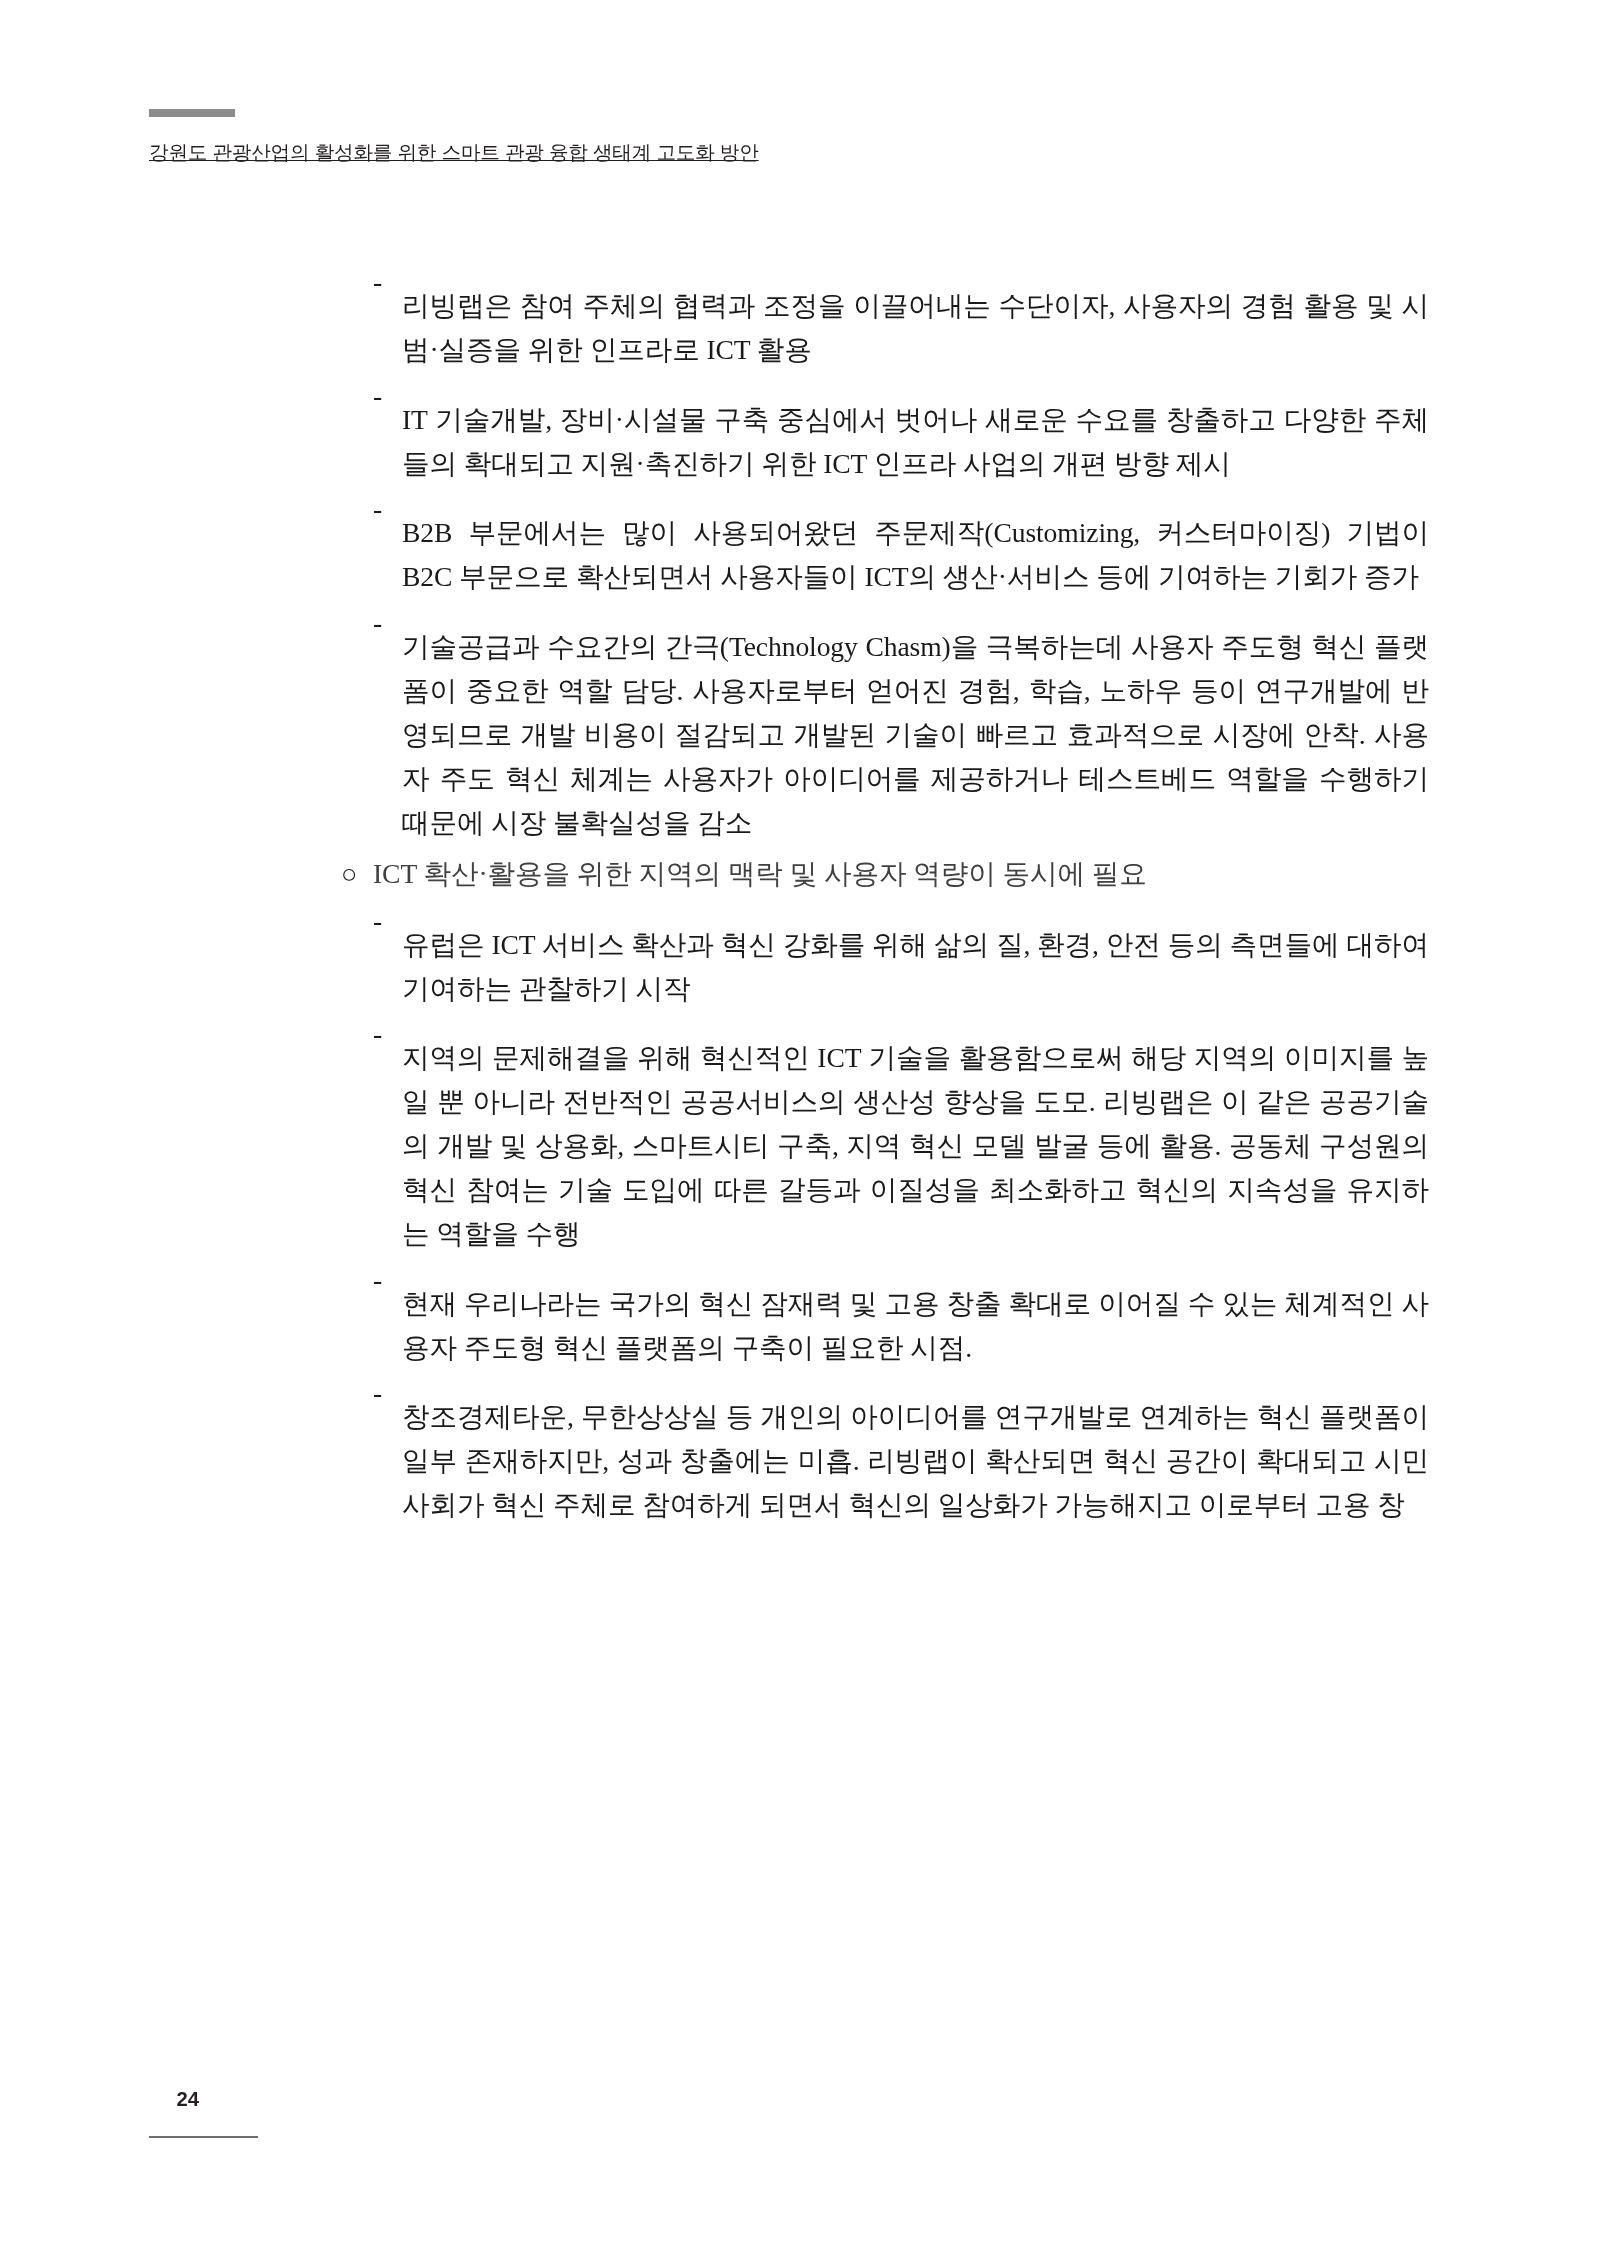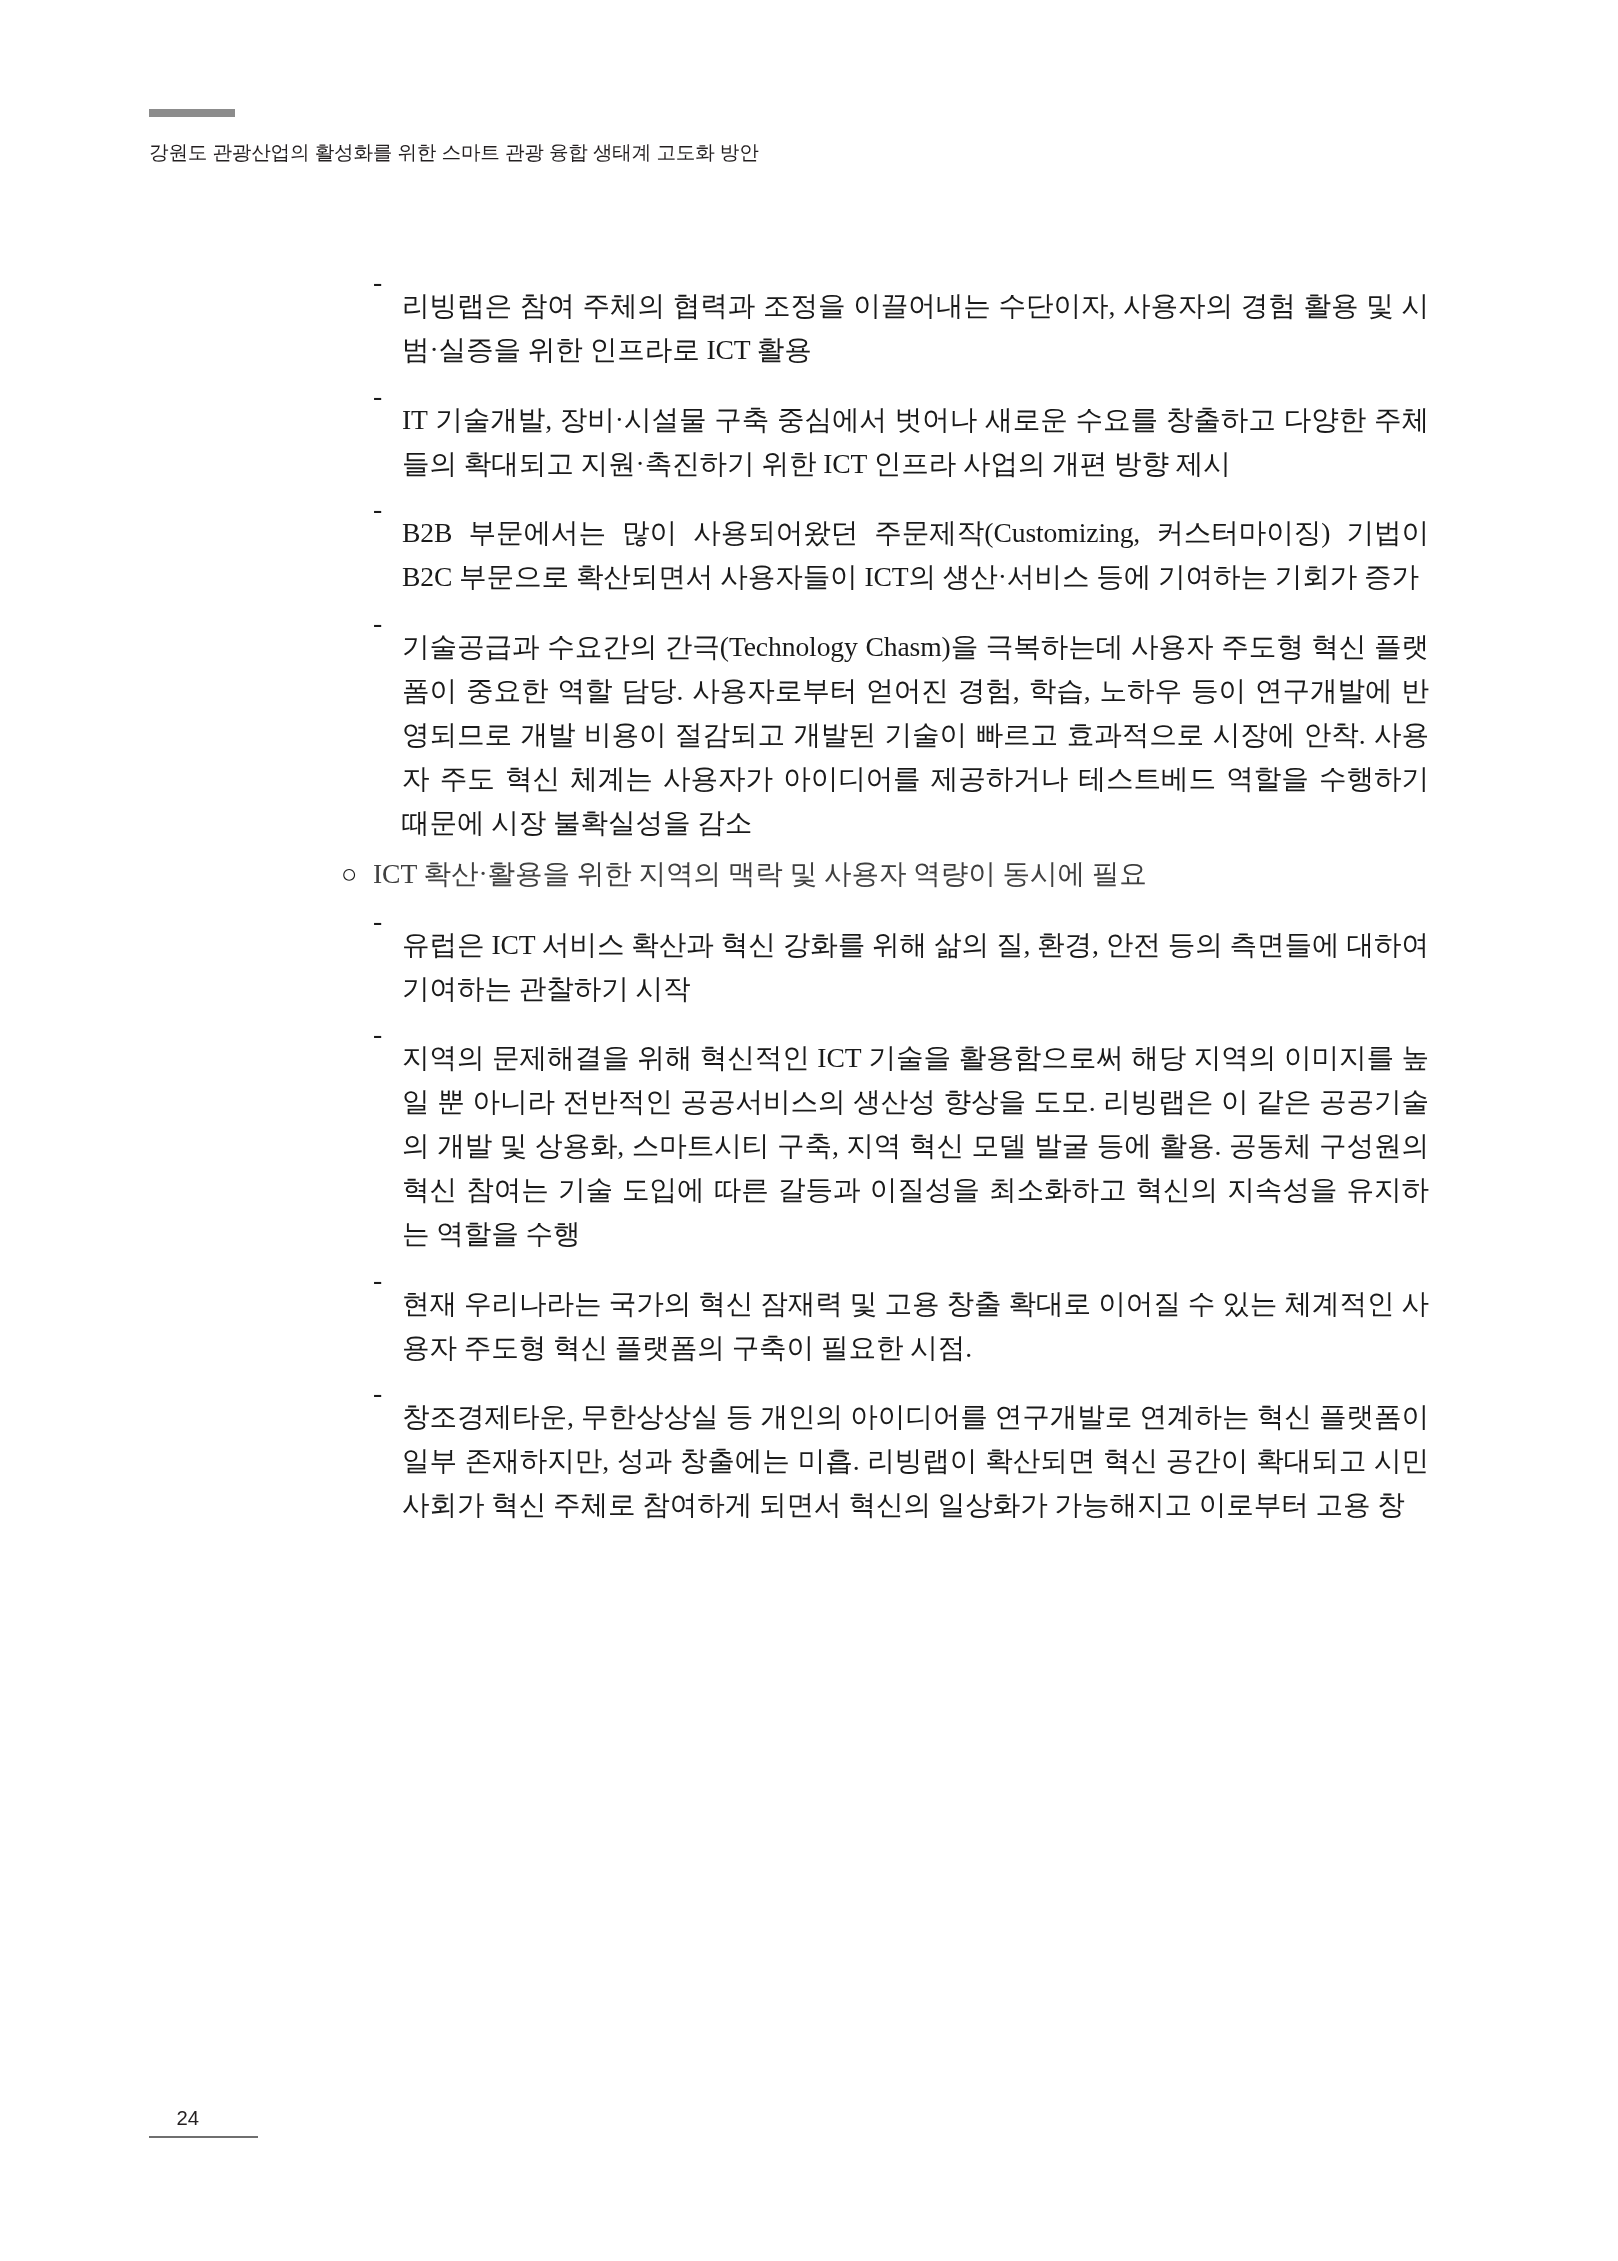--- a/index.html
+++ b/index.html
@@ -27,20 +27,21 @@
     height: 8px;
     background: #8c8c8c;
     margin-bottom: 22px;
   }
   .header-title {
     font-family: "Liberation Sans", "DejaVu Sans", sans-serif;
     font-size: 19.6px;
     color: #231f20;
     letter-spacing: -0.2px;
     white-space: nowrap;
+    text-decoration: underline;
   }
   
   .content {
     position: absolute;
     top: 260px;
     left: 341px;
     width: 1088px;
   }
   
   .item-circle {
@@ -91,22 +92,23 @@
   .footer {
     position: absolute;
     left: 149px;
     bottom: 123px;
     width: 131px;
   }
   .footer-num {
     font-family: "Liberation Sans", "DejaVu Sans", sans-serif;
     font-size: 20.3px;
     color: #231f20;
-    padding-bottom: 6px;
+    padding-bottom: 25px;
     padding-left: 27.6px;
+    font-weight: bold;
   }
   .footer-rule {
     width: 109px;
     height: 2.2px;
     background: #6f6f6f;
   }
 </style>
 </head>
 <body>
 

